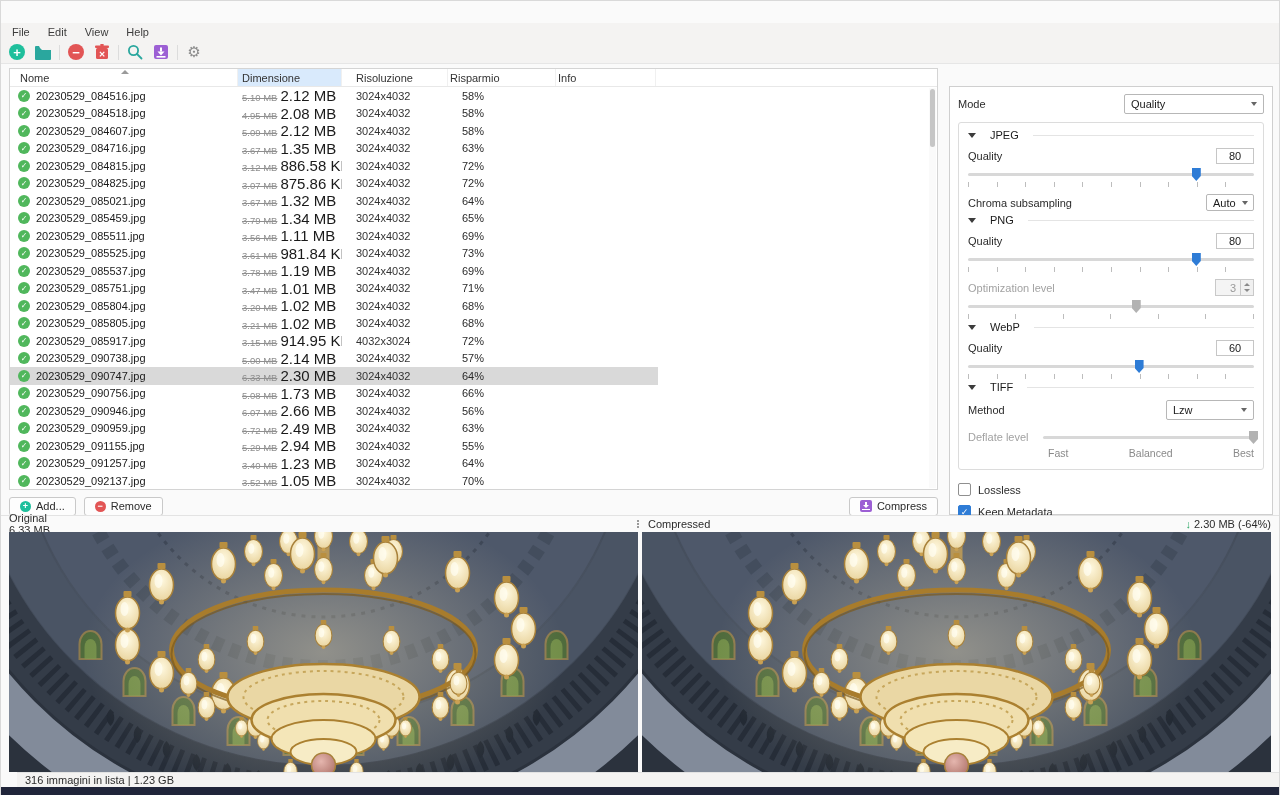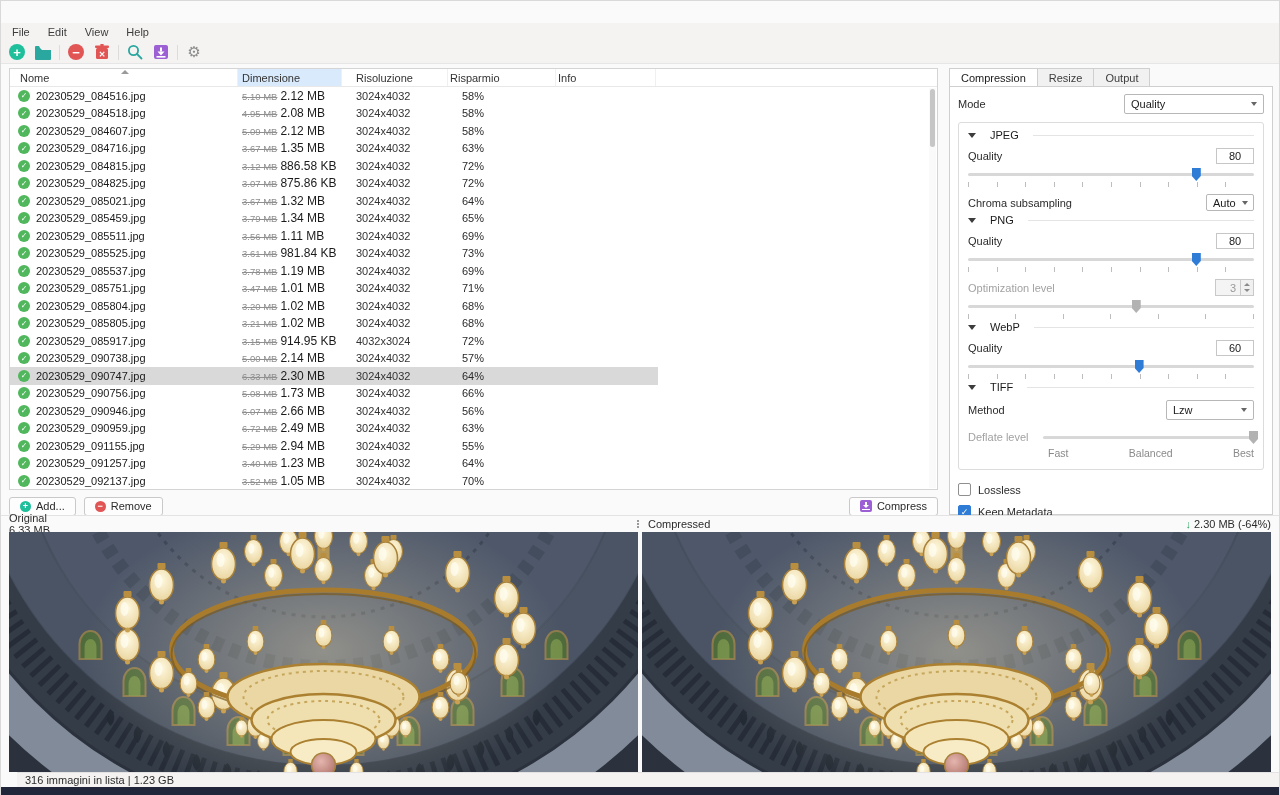--- a/index.html
+++ b/index.html
@@ -42,21 +42,21 @@
   .trow { display:flex; align-items:center; height:17.5px; width:648px; }
   .trow.selected { background:#d9d9d9; }
   .c { overflow:hidden; white-space:nowrap; }
   .c.name { width:228px; padding-left:8px; display:flex; align-items:center; gap:6px; color:#1a1a1a; }
   .c.dim  { width:104px; padding-left:4px; }
   .c.res  { width:106px; padding-left:14px; color:#333; }
   .c.sav  { width:108px; padding-left:14px; }
   .c.info { width:100px; }
   .chk { width:12px; height:12px; min-width:12px; border-radius:50%; background:#50b75c; color:#fff; font-size:8px; display:flex; align-items:center; justify-content:center; }
   .old { font-size:9.5px; color:#8f8f8f; text-decoration:line-through; margin-right:3px; }
-  .new { font-size:12px; color:#1a1a1a; }
+  .new { font-size:15px; color:#1a1a1a; }
   .vscroll { position:absolute; right:1px; top:19px; bottom:1px; width:7px; background:#fafafa; }
   .vthumb { position:absolute; top:1px; left:1px; width:5px; height:58px; background:#c6c6c6; border-radius:3px; }
 
   
   .btnrow { position:absolute; left:8px; top:495px; width:929px; height:20px; display:flex; align-items:center; gap:8px; }
   .btn { height:19px; background:#fdfdfd; border:1px solid #c9c9c9; border-radius:3px; display:flex; align-items:center; gap:5px; padding:0 10px; font-size:11px; color:#2b2b2b; }
   .btn .circ { width:11px; height:11px; font-size:9px; }
   .btn.compress { margin-left:auto; }
   .dlbox { width:12px; height:12px; background:#9c5fd4; border-radius:2px; position:relative; }
   .dlbox::before { content:""; position:absolute; left:5px; top:2px; width:2px; height:4px; background:#fff; }
@@ -457,25 +457,20 @@
     </div>
     <div class="btn compress">
       <div class="dlbox">
           <div class="bar"></div>
         </div>
       <span>Compress</span>
     </div>
   </div>
 
   <div class="sidepanel">
-    <div class="tabs">
-      <div class="tab active">Compression</div>
-      <div class="tab">Resize</div>
-      <div class="tab">Output</div>
-    </div>
     <div class="pbody">
       <div class="prow">
         <span class="plabel">Mode</span>
         <div class="select sel-mode">
           <span>Quality</span>
           <span class="car"></span>
         </div>
       </div>
 
       <div class="groupframe">

